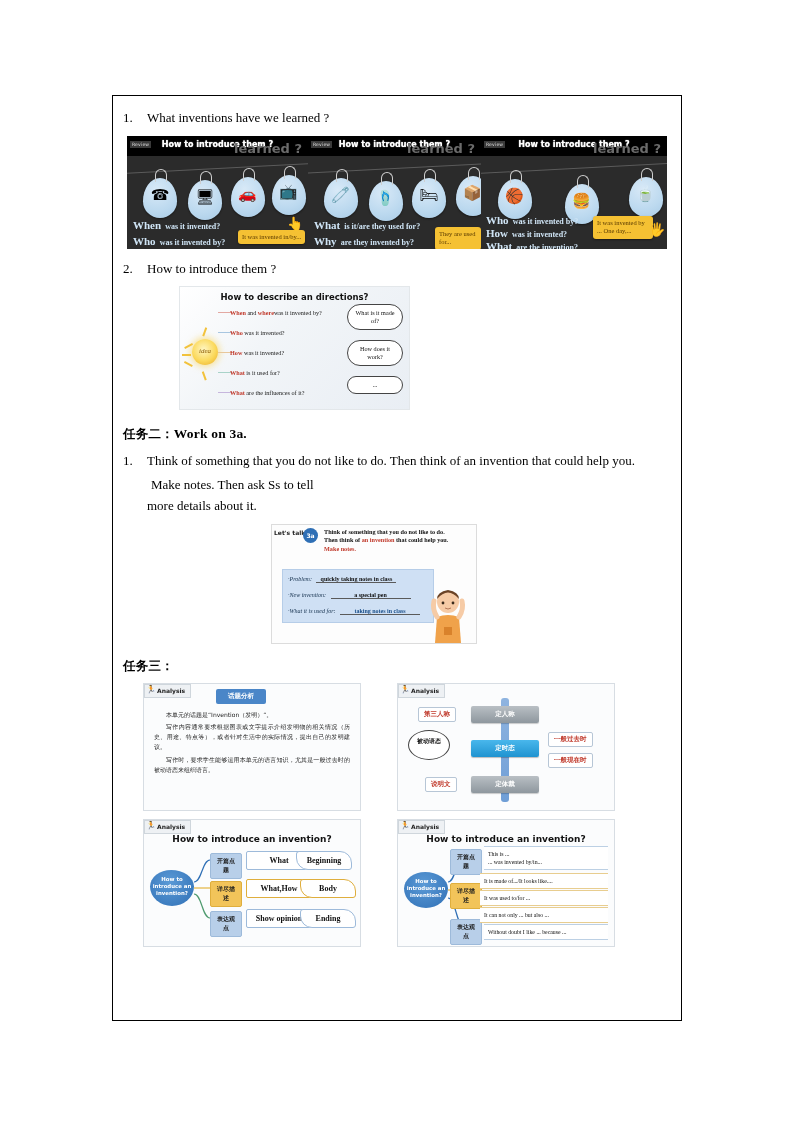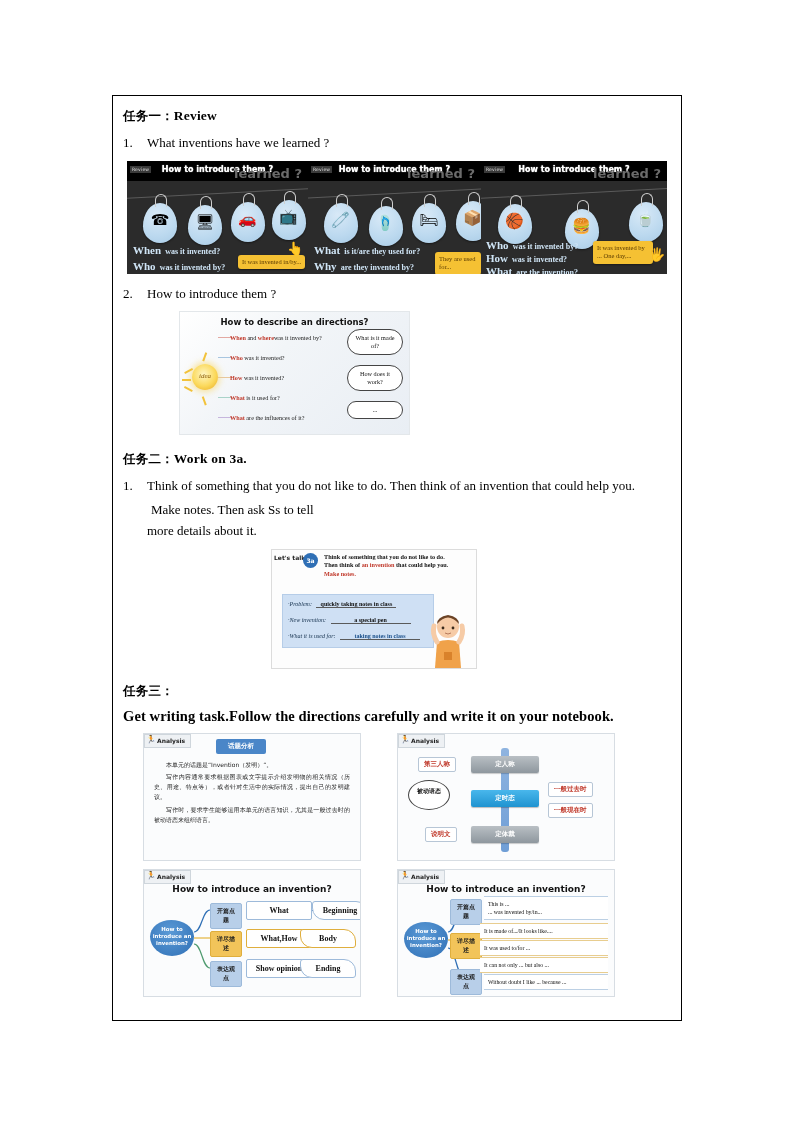--- a/index.html
+++ b/index.html
@@ -405,23 +405,20 @@
   }
   .sent.gold { border-color:#e8cd8f; }
 </style>
 </head>
 <body>
 
 <div class="page">
   <div class="doc-table">
     <div class="cell-inner">
 
-      <div class="task-head">
-        <span class="cn">任务一：</span><span>Review</span>
-      </div>
 
       <div class="num-line">
         <span class="num">1.</span>
         <span class="txt">What inventions have we learned ?</span>
       </div>
 
       <div class="slide-row">
 
         <div class="slide s1">
           <div class="topbar"></div>
@@ -612,21 +609,20 @@
           <path d="M11 30 Q22 26 33 30 L35 56 L9 56 Z" fill="#f0a24a"></path>
           <path d="M11 30 Q6 22 8 14" stroke="#f6cba6" stroke-width="5" fill="none" stroke-linecap="round"></path>
           <path d="M33 30 Q38 22 36 14" stroke="#f6cba6" stroke-width="5" fill="none" stroke-linecap="round"></path>
           <rect x="18" y="40" width="8" height="8" fill="#d9822b"></rect>
         </svg>
       </div>
 
       <div class="task-head" style="margin-top:14px;">
         <span class="cn">任务三：</span>
       </div>
-      <div class="big-bold">Get writing  task.Follow the directions carefully and write it on your notebook.</div>
 
       <div class="ana-grid">
 
         <div class="ana">
           <div class="ana-tab">Analysis</div>
           <div class="runner">🏃</div>
           <div class="a1-pill">话题分析</div>
           <div class="a1-body">
             <p>本单元的话题是“Invention（发明）”。</p>
             <p>写作内容通常要求根据图表或文字提示介绍发明物的相关情况（历史、用途、特点等），或者针对生活中的实际情况，提出自己的发明建议。</p>
@@ -670,21 +666,21 @@
           <div class="mm-cn blue" style="left:66px; top:91px;">表达观点</div>
 
           <div class="mm-mid" style="left:102px; top:31px;">What</div>
           <div class="mm-mid gold" style="left:102px; top:59px;">What,How</div>
           <div class="mm-mid" style="left:102px; top:89px;">Show opinion</div>
 
           <div class="mm-arrow" style="left:168px; top:40px; width:16px;"></div>
           <div class="mm-arrow gold" style="left:168px; top:68px; width:16px;"></div>
           <div class="mm-arrow" style="left:168px; top:98px; width:16px;"></div>
 
-          <div class="mm-end" style="left:168px; top:31px; width:54px;">Beginning</div>
+          <div class="mm-end" style="left:152px; top:31px; width:54px;">Beginning</div>
           <div class="mm-end gold" style="left:156px; top:59px; width:54px;">Body</div>
           <div class="mm-end" style="left:156px; top:89px; width:54px;">Ending</div>
         </div>
 
         <div class="ana">
           <div class="ana-tab">Analysis</div>
           <div class="runner">🏃</div>
           <div class="ana-title">How to introduce an invention?</div>
 
           <div class="mm-core" style="left:6px; top:52px;">How to introduce an invention?</div>

